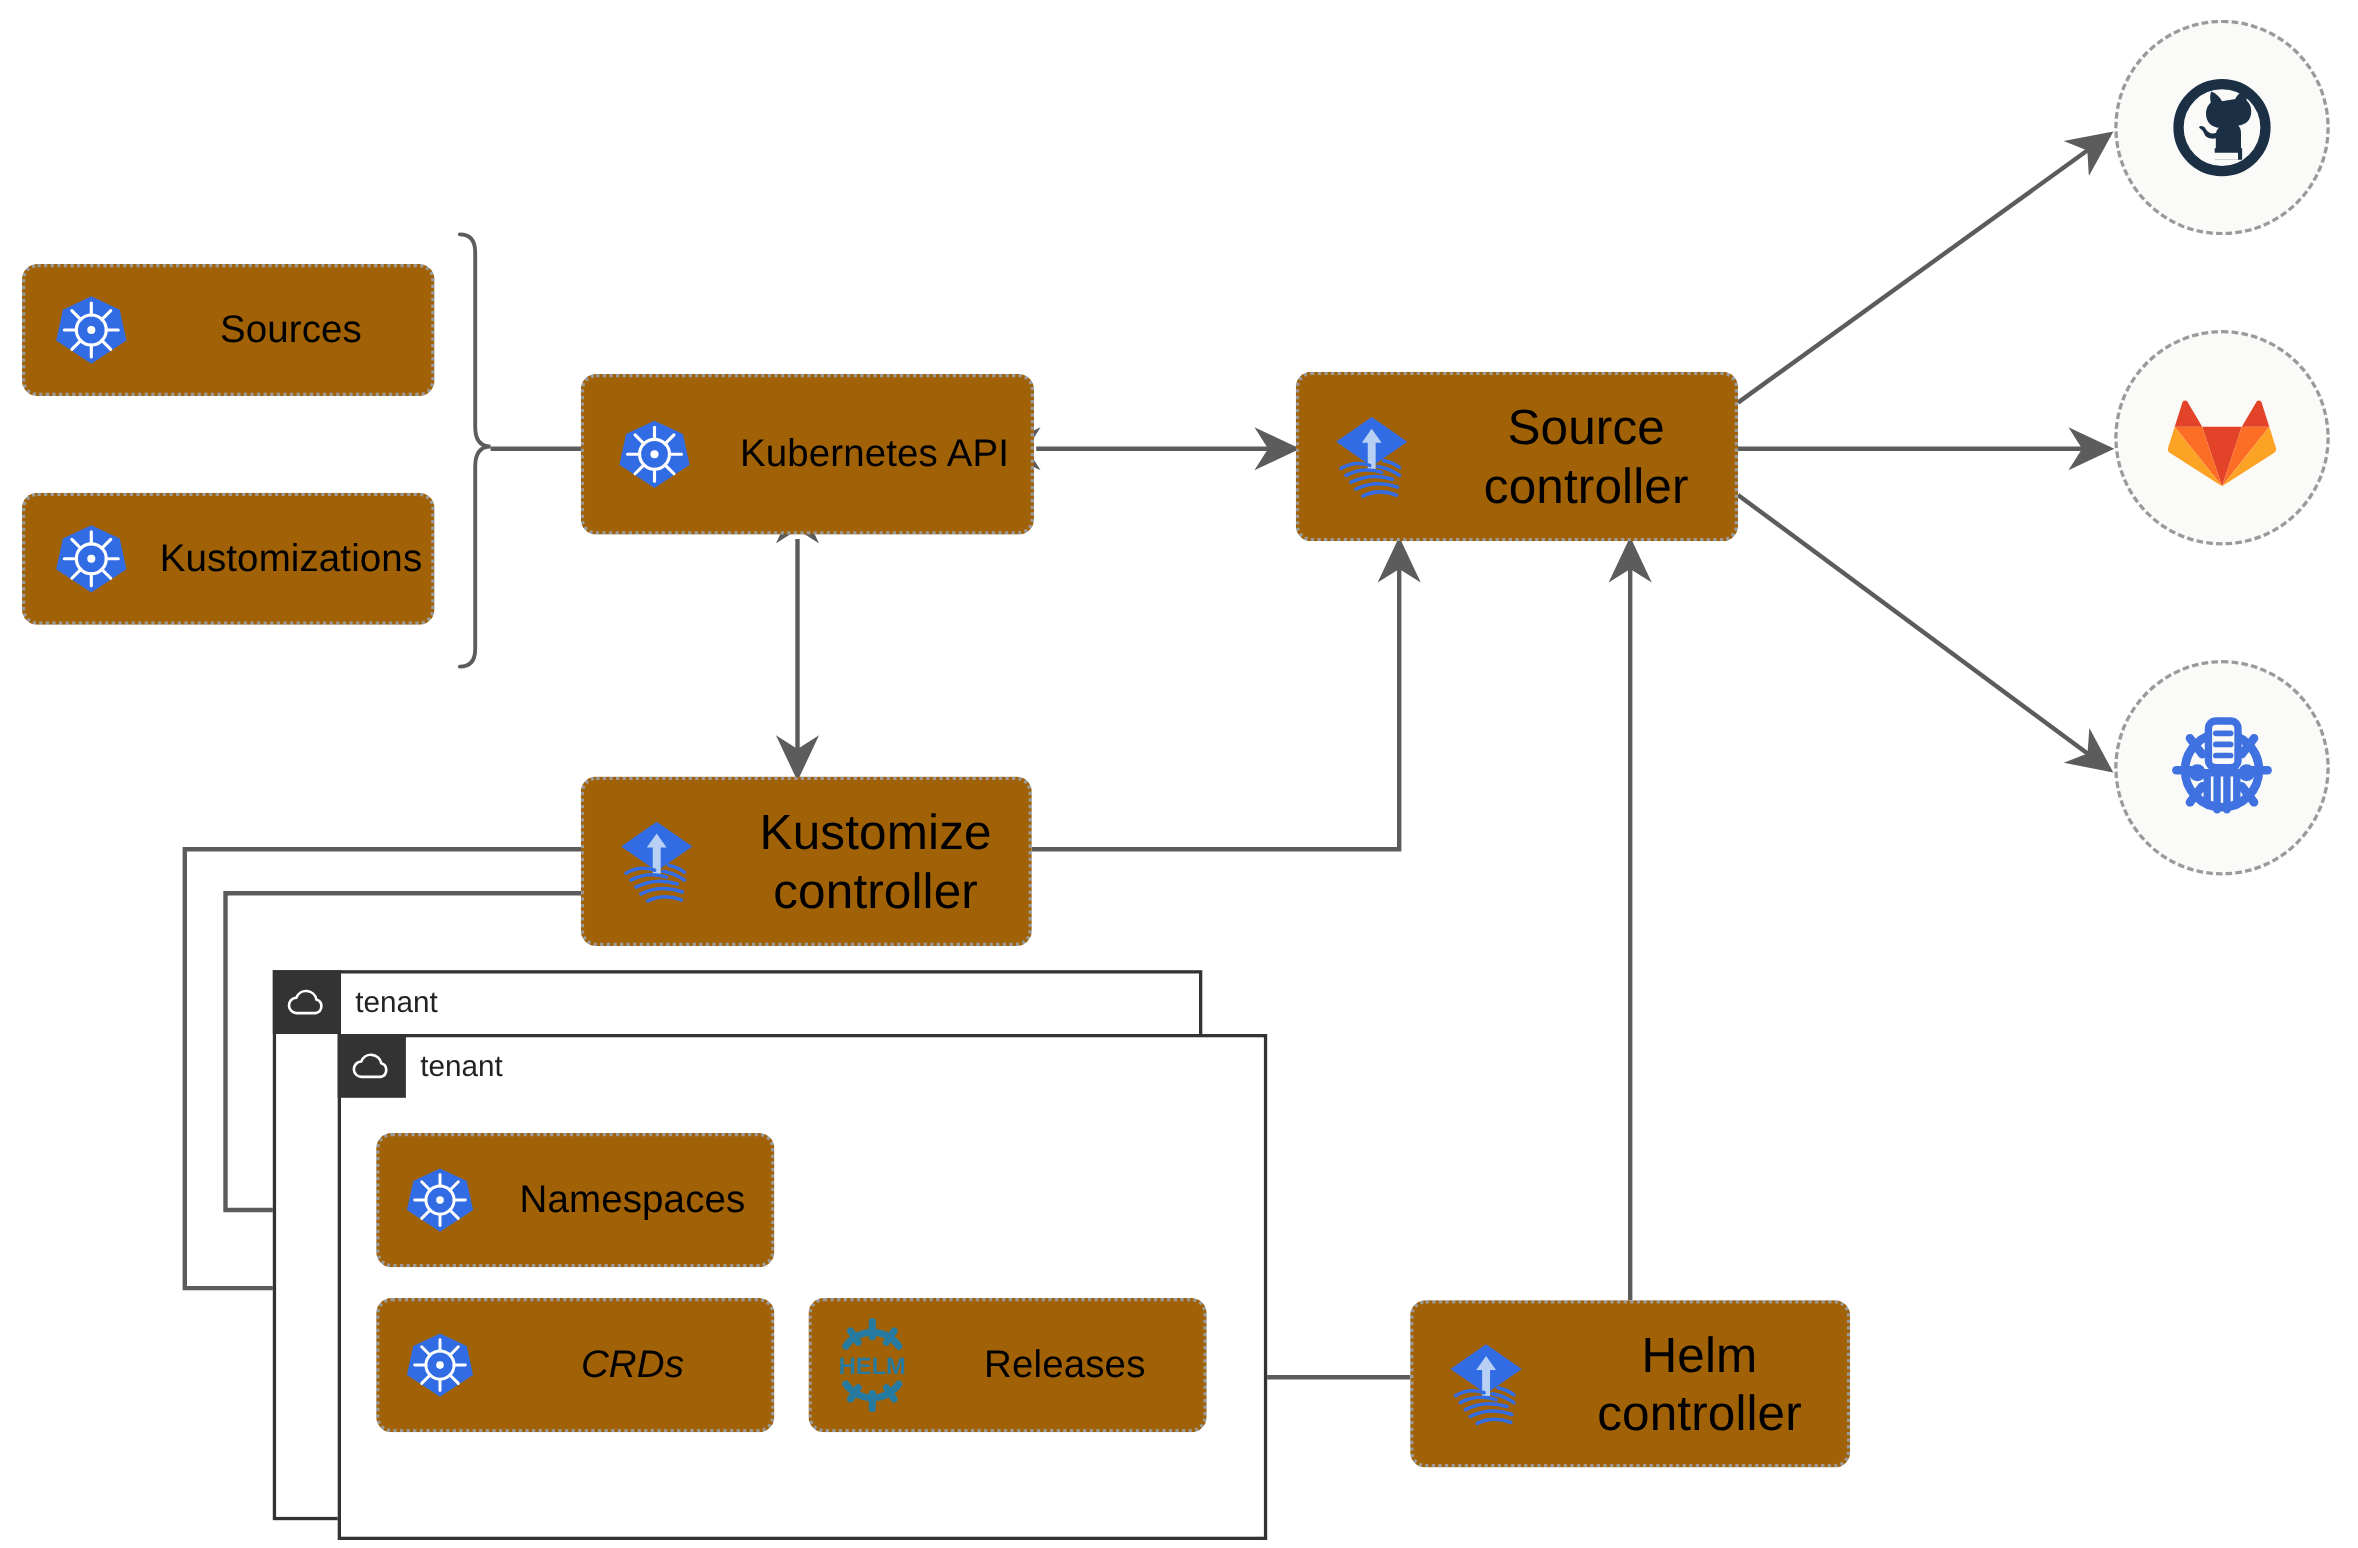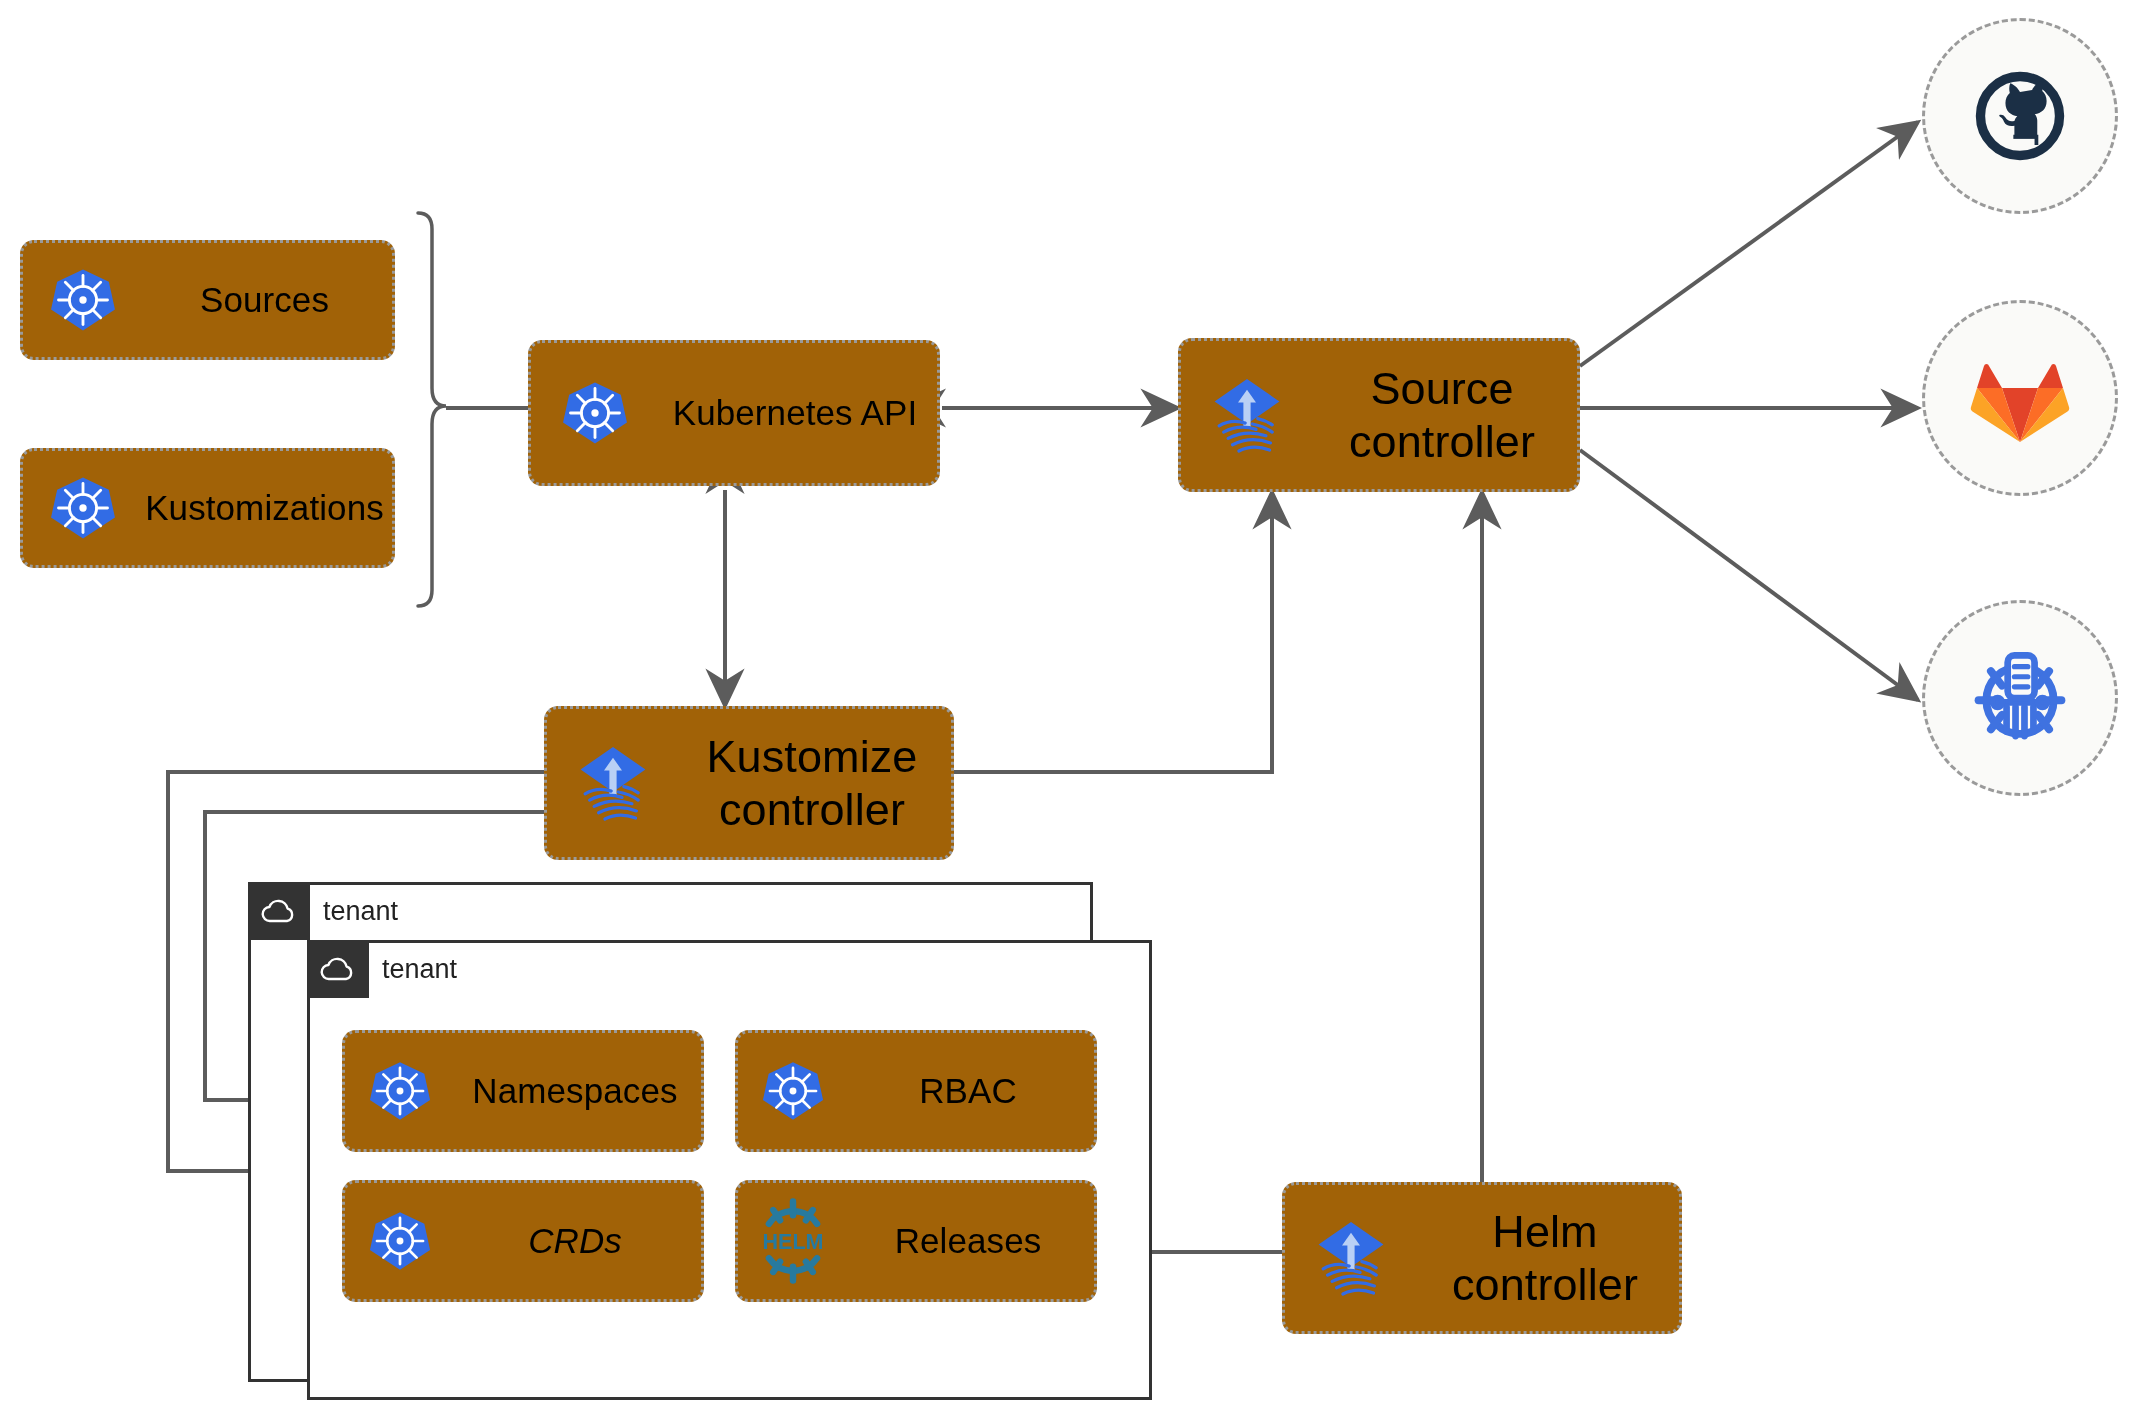--- a/index.html
+++ b/index.html
@@ -152,21 +152,21 @@
           <path d="M34,83 q20,-10 42,-2"></path>
           <path d="M41,90 q16,-8 34,-1"></path>
           <path d="M56,60 q12,2 22,9"></path>
           <path d="M62,54 q9,2 16,7"></path>
         </g>
       </svg>
     </span>
     <span class="lbl two"><span>Source</span><br><span>controller</span></span>
   </div>
 
-  <div class="node" style="left:544px;top:706px;width:410px;height:154px;">
+  <div class="node" style="left:528px;top:706px;width:410px;height:154px;">
     <span class="ico" style="width:132px;">
       <svg class="flux" viewBox="0 0 100 100">
         <polygon points="50,10 86,35 50,60 14,35" fill="#326ce5"></polygon>
         <path d="M50,22 L60,36 L54,36 L54,64 L46,64 L46,36 L40,36 Z" fill="#b9d0f5"></path>
         <g stroke="#326ce5" stroke-width="3.6" stroke-linecap="round" fill="none">
           <path d="M19,62 q14,-8 29,-3"></path>
           <path d="M24,69 q17,-9 36,-3"></path>
           <path d="M29,76 q20,-10 42,-3"></path>
           <path d="M34,83 q20,-10 42,-2"></path>
           <path d="M41,90 q16,-8 34,-1"></path>
@@ -286,40 +286,20 @@
           <path d="M36,36 L24,24"></path>
             <path d="M64,64 L76,76"></path>
           <path d="M64,36 L76,24"></path>
             <path d="M36,64 L24,76"></path>
         </g>
       </svg>
     </span>
     <span class="lbl">Namespaces</span>
   </div>
 
-  <div class="node" style="left:735px;top:1030px;width:362px;height:122px;">
-    <span class="ico" style="width:110px;">
-      <svg class="k8s-sm" viewBox="0 0 100 100">
-        <polygon points="50,5 88,23 97,64 50,95 3,64 12,23" fill="#326ce5"></polygon>
-        <g fill="none" stroke="#fff" stroke-width="4.2" stroke-linecap="round">
-          <circle cx="50" cy="50" r="20"></circle>
-          <circle cx="50" cy="50" r="5.4" fill="#fff" stroke="none"></circle>
-          <path d="M50,30 L50,14"></path>
-            <path d="M50,70 L50,86"></path>
-          <path d="M30,50 L14,50"></path>
-            <path d="M70,50 L86,50"></path>
-          <path d="M36,36 L24,24"></path>
-            <path d="M64,64 L76,76"></path>
-          <path d="M64,36 L76,24"></path>
-            <path d="M36,64 L24,76"></path>
-        </g>
-      </svg>
-    </span>
-    <span class="lbl">RBAC</span>
-  </div>
 
   <div class="node" style="left:342px;top:1180px;width:362px;height:122px;font-style:italic;">
     <span class="ico" style="width:110px;">
       <svg class="k8s-sm" viewBox="0 0 100 100">
         <polygon points="50,5 88,23 97,64 50,95 3,64 12,23" fill="#326ce5"></polygon>
         <g fill="none" stroke="#fff" stroke-width="4.2" stroke-linecap="round">
           <circle cx="50" cy="50" r="20"></circle>
           <circle cx="50" cy="50" r="5.4" fill="#fff" stroke="none"></circle>
           <path d="M50,30 L50,14"></path>
             <path d="M50,70 L50,86"></path>

